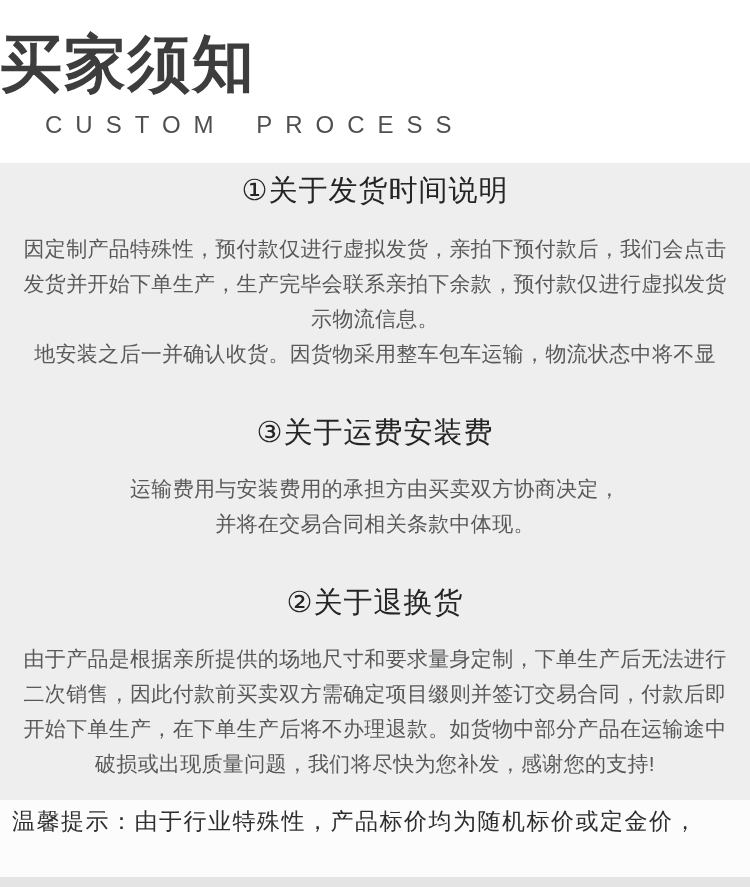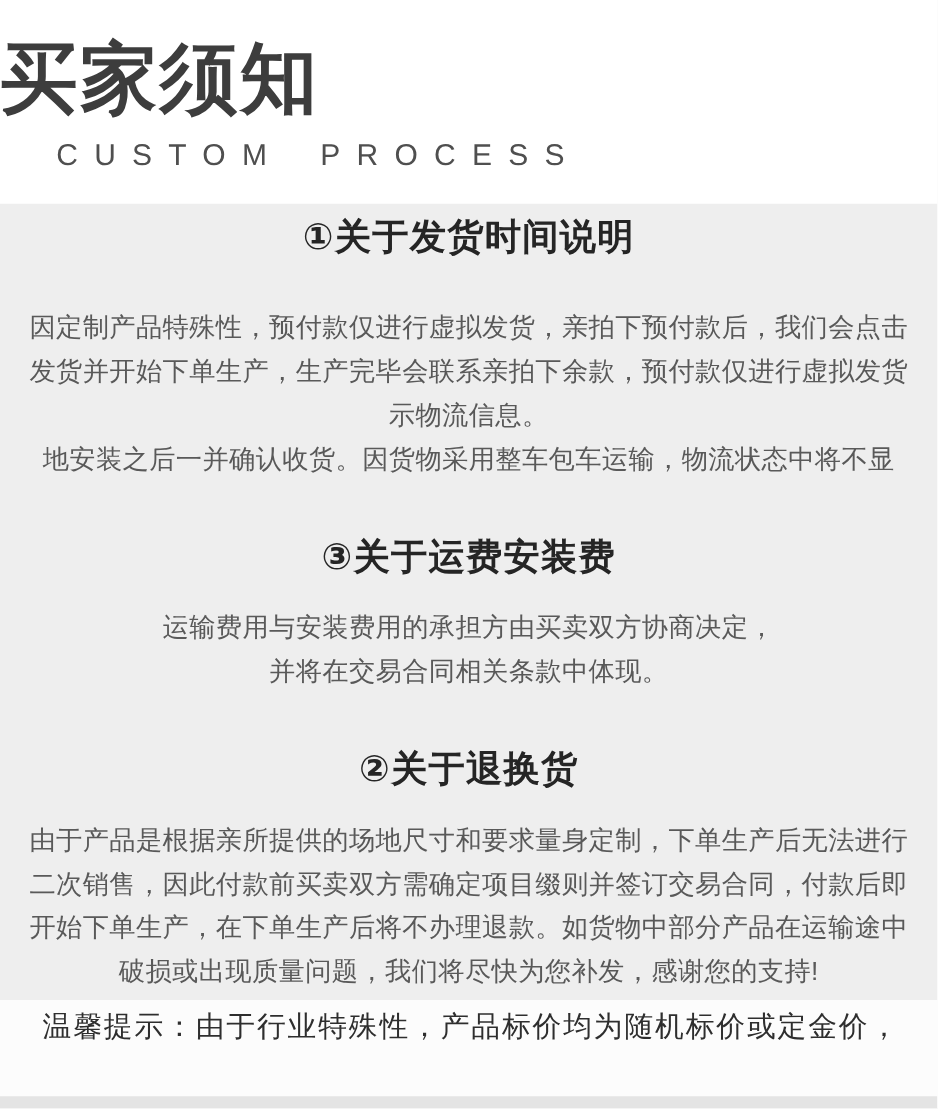--- a/index.html
+++ b/index.html
@@ -52,44 +52,44 @@
     padding: 8px 18px 0;
     text-align: center;
   }
   .section + .section {
     margin-top: 42px;
   }
   .section-heading {
     margin: 0;
     font-size: 29px;
     line-height: 38px;
-    font-weight: 700;
+    font-weight: 400;
     color: #252525;
     letter-spacing: 1px;
   }
   .section-body {
     margin-top: 20px;
   }
   .section:first-child .section-body {
-    margin-top: 36px;
+    margin-top: 22px;
   }
   .para-line {
     font-size: 21px;
     line-height: 35px;
     color: #595959;
     letter-spacing: 0.3px;
     white-space: nowrap;
   }
 
   
   .notice-box {
     height: 77px;
     box-sizing: border-box;
     background: #fcfcfc;
-    padding: 5px 34px 0;
+    padding: 5px 12px 0;
     text-align: left;
   }
   .notice-line {
     font-family: "Liberation Serif", "DejaVu Serif", serif;
     font-size: 23px;
     line-height: 34px;
     color: #2e2e2e;
     letter-spacing: 1.5px;
     white-space: nowrap;
   }

